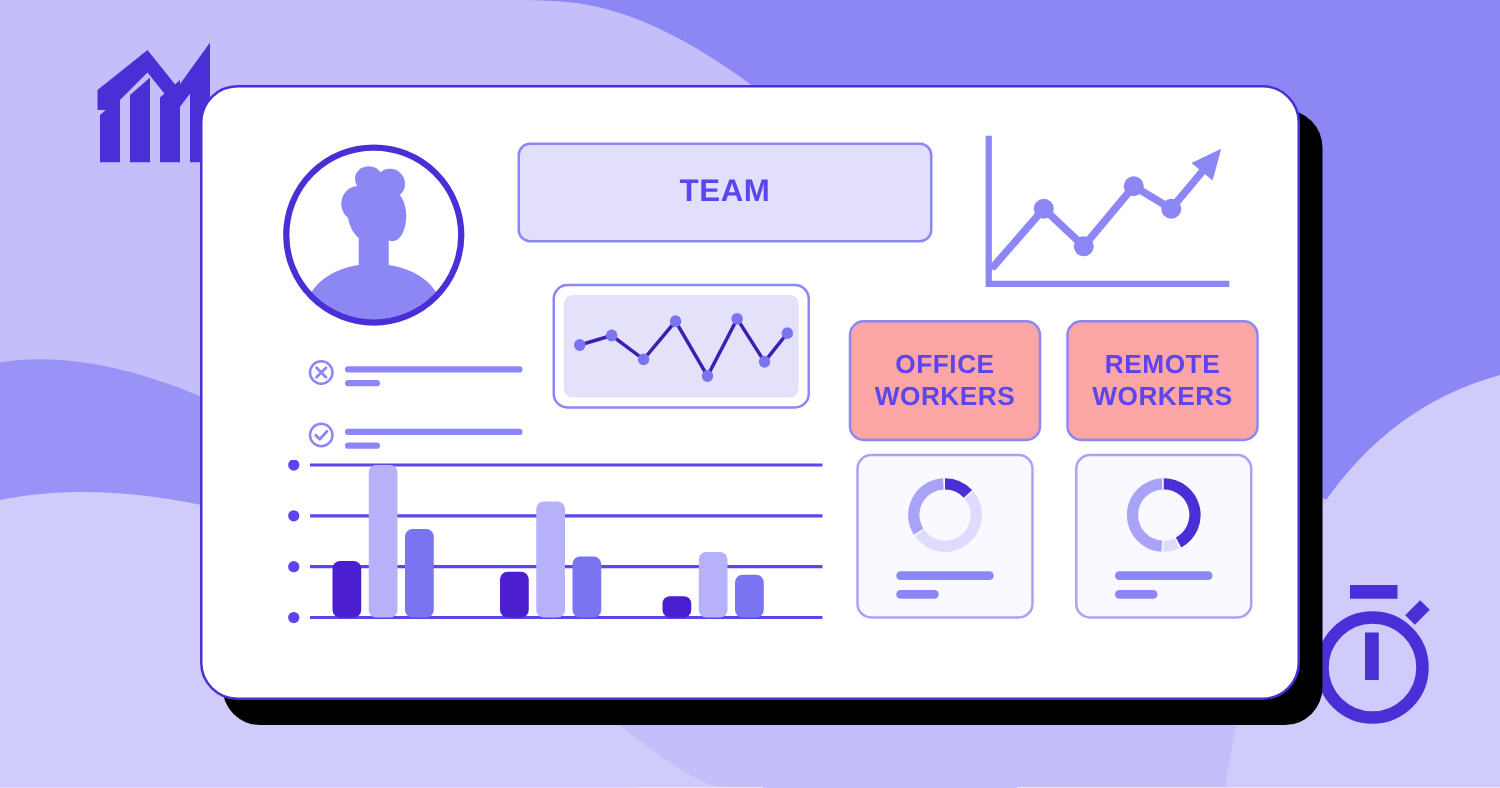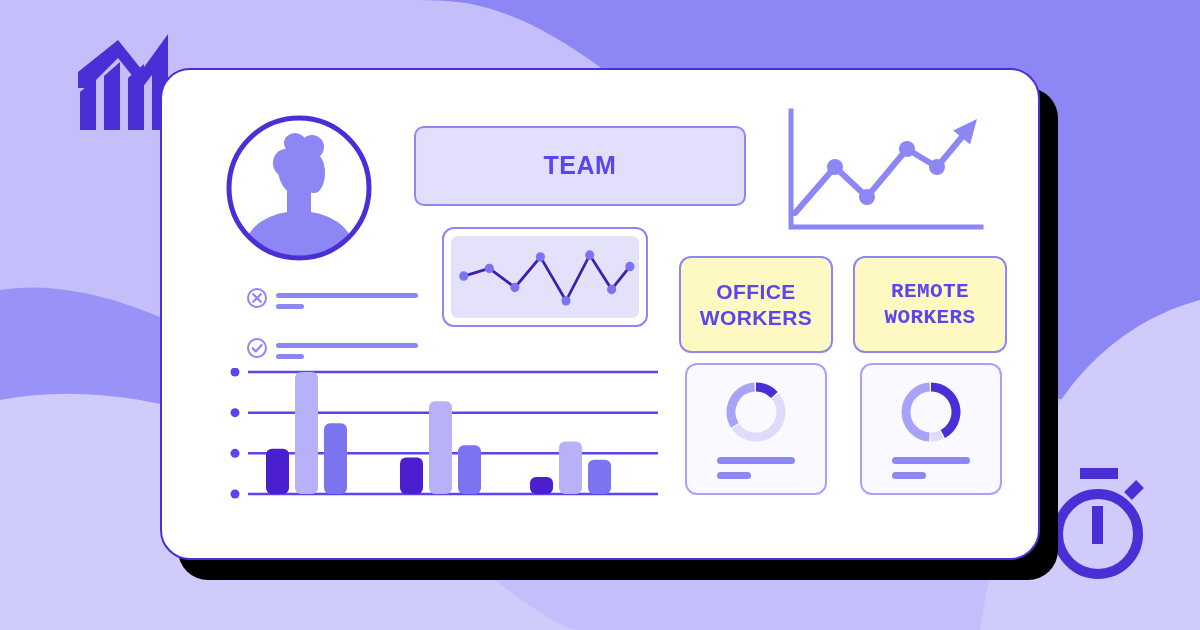--- a/index.html
+++ b/index.html
@@ -49,21 +49,21 @@
     position: absolute;
     left: 224px;
     top: 113px;
     width: 150px;
     height: 150px;
   }
   
   .title-pill {
     position: absolute;
     left: 414px;
-    top: 126px;
+    top: 114px;
     width: 332px;
     height: 80px;
     background: #e1dffb;
     border: 2px solid #8d86f5;
     border-radius: 10px;
     box-sizing: border-box;
     display: flex;
     align-items: center;
     justify-content: center;
     text-align: center;
@@ -144,31 +144,31 @@
     top: 368px;
     width: 430px;
     height: 132px;
   }
   
   .worker-pill {
     position: absolute;
     top: 256px;
     width: 154px;
     height: 97px;
-    background: #fef9c3;
+    background: #fca5a5;
     border: 2px solid #8d86f5;
     border-radius: 12px;
     box-sizing: border-box;
     display: flex;
     align-items: center;
     justify-content: center;
     text-align: center;
   }
   .worker-pill.left  { left: 679px; }
-  .worker-pill.right { left: 853px; font-family: Liberation Mono, monospace; }
+  .worker-pill.right { left: 853px; }
   .worker-pill .txt {
     color: #5b45ee;
     font-weight: bold;
     font-size: 21px;
     line-height: 1.22;
     letter-spacing: 0.4px;
   }
   
   .donut-card {
     position: absolute;

